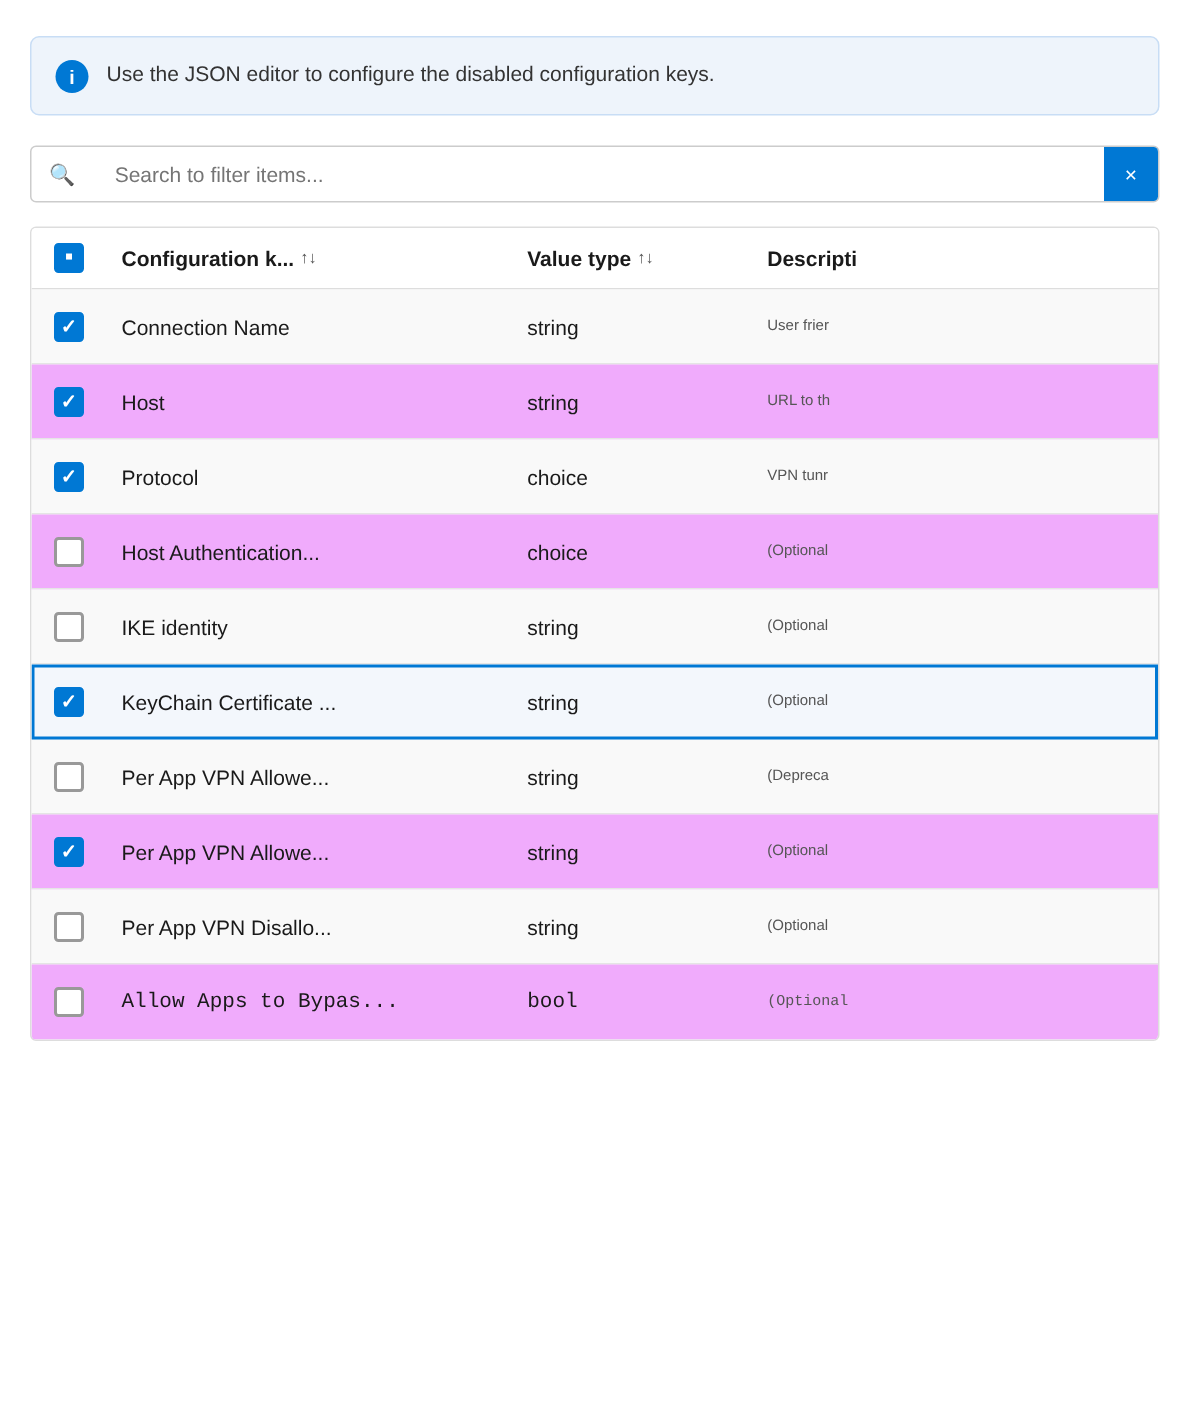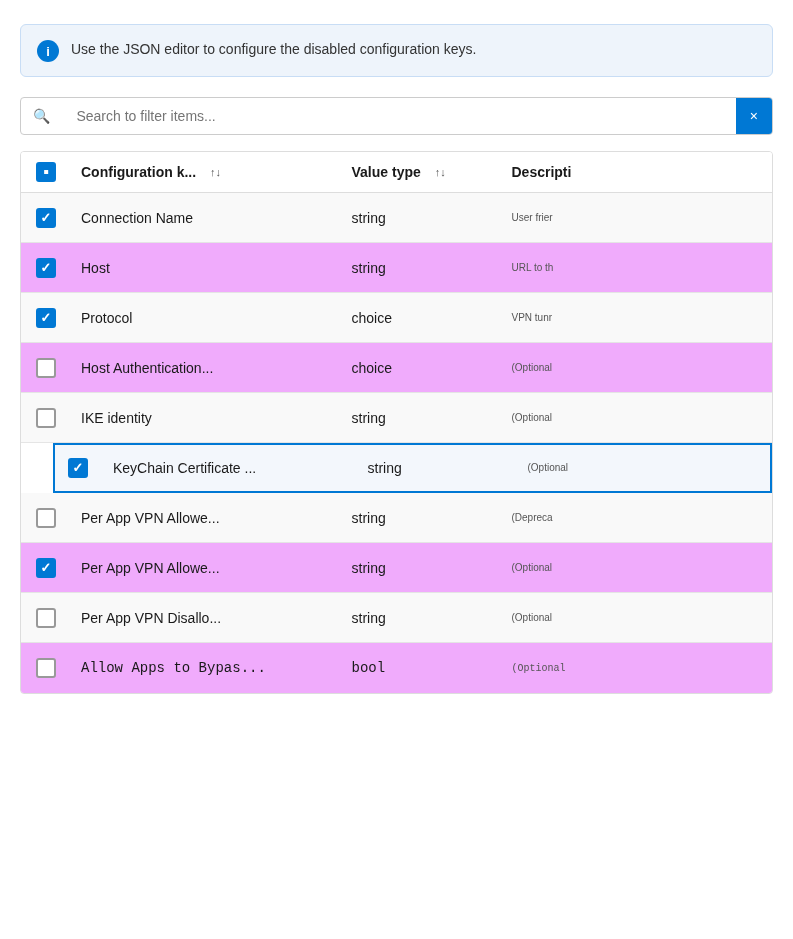--- a/index.html
+++ b/index.html
@@ -95,21 +95,21 @@
       border-bottom: 1px solid #ddd;
       padding: 10px 0;
     }
 
     .th {
       font-weight: 600;
       font-size: 14px;
       color: #1a1a1a;
       display: flex;
       align-items: center;
-      gap: 14px;
+      gap: 4px;
       padding: 0 10px;
     }
 
     .th:first-child {
       justify-content: center;
       padding: 0;
     }
 
     .sort-icon {
       font-size: 11px;
@@ -129,21 +129,20 @@
       font-family: Liberation Mono, monospace;
     }
 
     .table-row.selected {
       background: #f3f7fc;
     }
 
     .table-row.focused {
       outline: 2px solid #0078d4;
       outline-offset: -2px;
-      margin-left: 32px;
     }
 
     .table-row:not(.selected) {
       background: #f0abfc;
     }
 
     .table-row:nth-child(odd):not(.selected) {
       background: #f9f9f9;
     }
 

